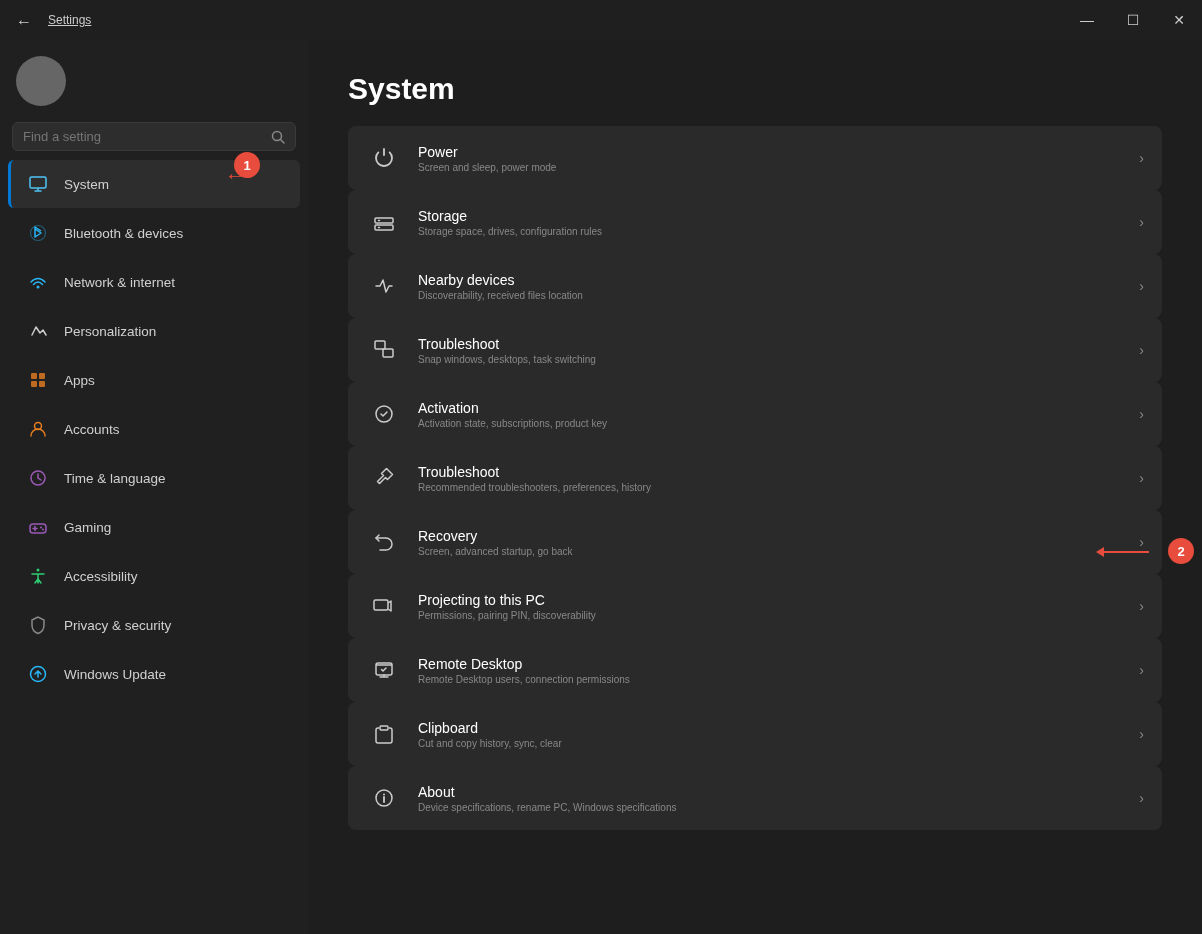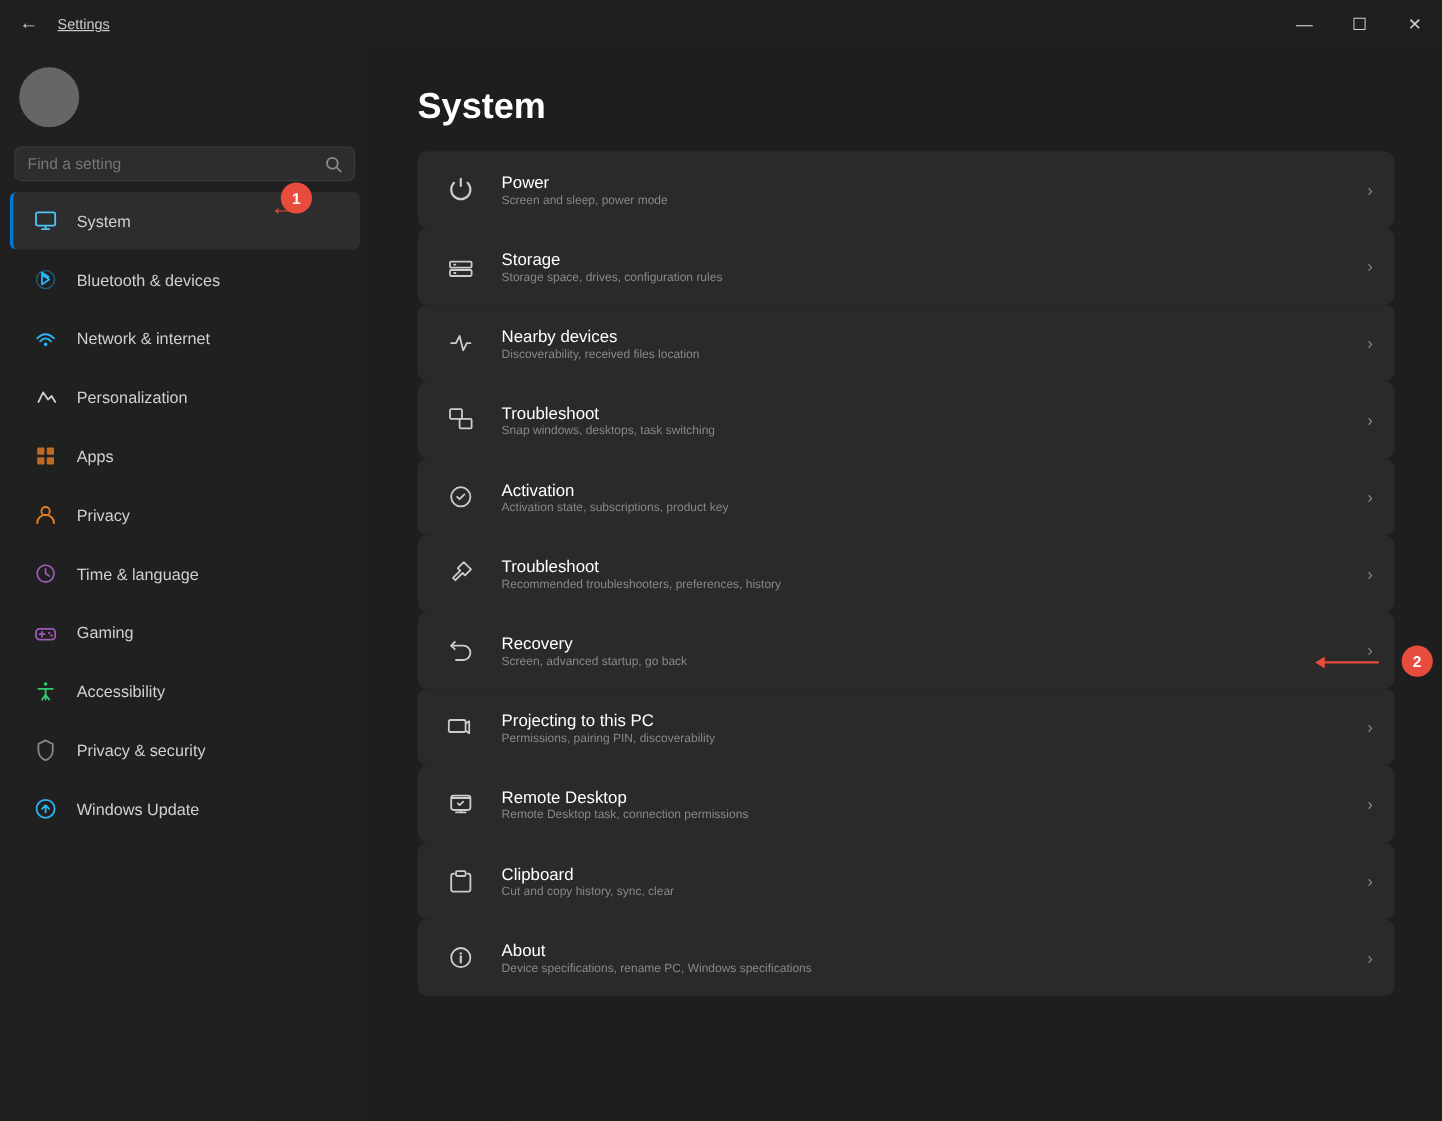--- a/index.html
+++ b/index.html
@@ -294,21 +294,21 @@
           <span>Apps</span>
         </div>
 
         <div class="nav-item">
           <div class="nav-icon">
             <svg width="20" height="20" viewBox="0 0 20 20" fill="none">
               <circle cx="10" cy="7" r="3.5" stroke="#e67e22" stroke-width="1.5"></circle>
               <path d="M3 17c0-3.866 3.134-7 7-7s7 3.134 7 7" stroke="#e67e22" stroke-width="1.5" stroke-linecap="round"></path>
             </svg>
           </div>
-          <span>Privacy</span>
+          <span>Accounts</span>
         </div>
 
         <div class="nav-item">
           <div class="nav-icon">
             <svg width="20" height="20" viewBox="0 0 20 20" fill="none">
               <circle cx="10" cy="10" r="7" stroke="#9b59b6" stroke-width="1.5"></circle>
               <path d="M10 6v4l3 2" stroke="#9b59b6" stroke-width="1.5" stroke-linecap="round"></path>
             </svg>
           </div>
           <span>Time &amp; language</span>
@@ -486,21 +486,21 @@
         <div class="settings-item">
           <div class="settings-item-icon">
             <svg width="24" height="24" viewBox="0 0 24 24" fill="none">
               <path d="M4 7h16M4 7a2 2 0 0 1 2-2h12a2 2 0 0 1 2 2v8a2 2 0 0 1-2 2H6a2 2 0 0 1-2-2V7z" stroke="#ccc" stroke-width="1.5"></path>
               <path d="M8 19h8M12 17v2" stroke="#ccc" stroke-width="1.5" stroke-linecap="round"></path>
               <path d="M9.5 11.5l1.5 1.5 3-3" stroke="#ccc" stroke-width="1.5" stroke-linecap="round" stroke-linejoin="round"></path>
             </svg>
           </div>
           <div class="settings-item-text">
             <div class="settings-item-title">Remote Desktop</div>
-            <div class="settings-item-desc">Remote Desktop task, connection permissions</div>
+            <div class="settings-item-desc">Remote Desktop users, connection permissions</div>
           </div>
           <span class="settings-item-chevron">›</span>
         </div>
 
         <div class="settings-item">
           <div class="settings-item-icon">
             <svg width="24" height="24" viewBox="0 0 24 24" fill="none">
               <rect x="8" y="4" width="8" height="4" rx="1" stroke="#ccc" stroke-width="1.5"></rect>
               <path d="M7 6H6a2 2 0 0 0-2 2v11a2 2 0 0 0 2 2h12a2 2 0 0 0 2-2V8a2 2 0 0 0-2-2h-1" stroke="#ccc" stroke-width="1.5"></path>
             </svg>

